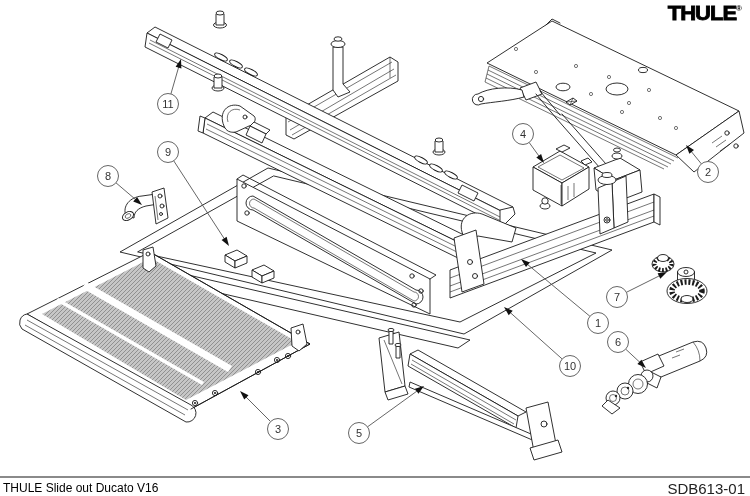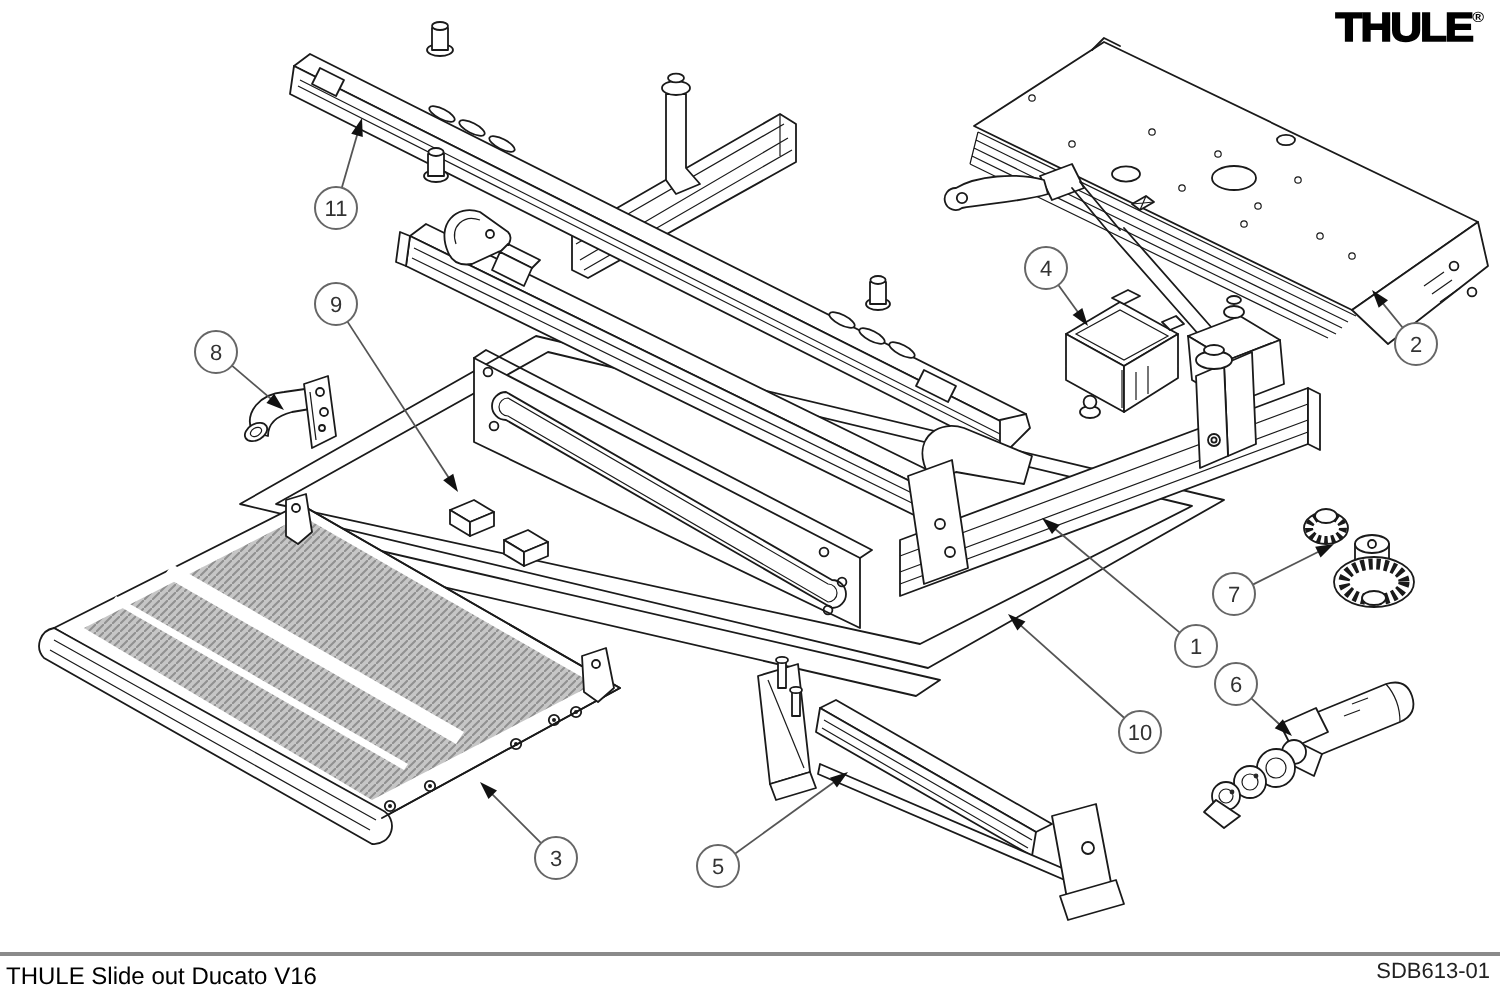--- a/index.html
+++ b/index.html
@@ -8,21 +8,21 @@
   #art{position:absolute;left:0;top:0;}
   .ln{fill:none;stroke:#1a1a1a;stroke-width:.9;stroke-linejoin:round;stroke-linecap:round;}
   .fw{fill:#fff;stroke:#1a1a1a;stroke-width:.9;stroke-linejoin:round;}
   .thin{fill:none;stroke:#1a1a1a;stroke-width:.6;}
   .logo{position:absolute;top:1px;right:8px;color:#000;font-weight:900;
         font-size:22px;letter-spacing:-1px;-webkit-text-stroke:.9px #000;
         transform:scaleY(.92);}
   .logo sup{font-size:8px;-webkit-text-stroke:0;font-weight:700;vertical-align:10px;letter-spacing:0;}
   .footer-rule{position:absolute;left:0;right:0;top:476px;height:2px;background:#8a8a8a;}
   .footer-title{position:absolute;left:3px;top:481px;font-size:12px;color:#000000;}
-  .footer-doc{position:absolute;right:5px;top:480px;font-size:11px;color:#222;}
+  .footer-doc{position:absolute;right:5px;top:480px;font-size:15px;color:#222;}
 </style>
 </head>
 <body>
 
 <svg id="art" width="750" height="496" viewBox="0 0 750 496">
   <defs>
     <pattern id="hatch" patternUnits="userSpaceOnUse" width="4" height="4">
       <rect width="4" height="4" fill="#c6c6c6"></rect>
       <path d="M0,4 L4,0" stroke="#909090" stroke-width="1"></path>
     </pattern>

